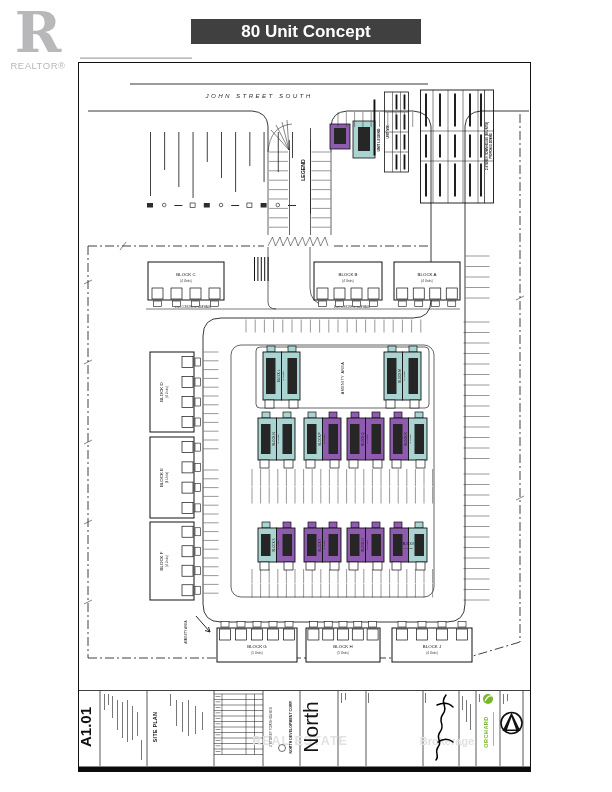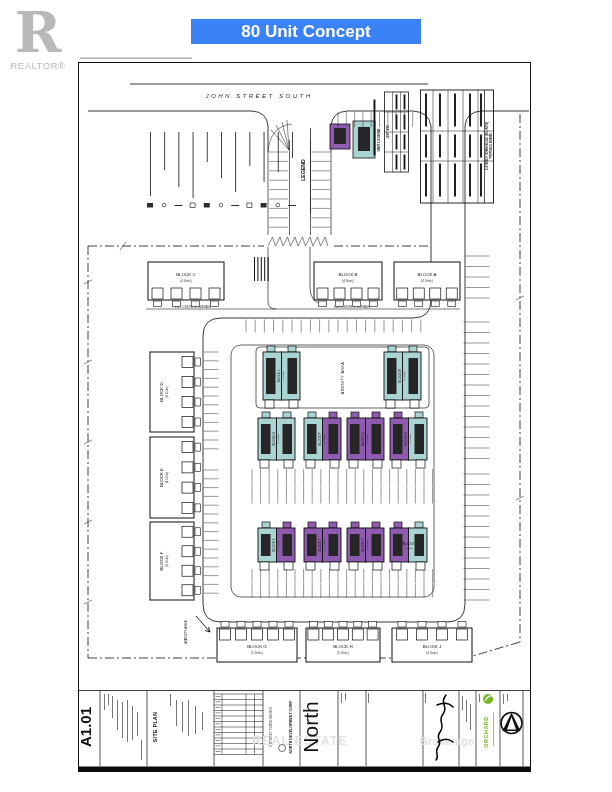--- a/index.html
+++ b/index.html
@@ -1,18 +1,18 @@
 <!DOCTYPE html>
 <html><head>
 <meta charset="utf-8">
 <style>
   html,body{margin:0;padding:0;background:#ffffff;}
   #page{position:relative;width:612px;height:792px;background:#fff;
         font-family:"Liberation Sans",sans-serif;overflow:hidden;}
-  .bar{position:absolute;background:#3b82f6;color:#fff;text-align:center;font-weight:bold;
+  .bar{position:absolute;background:#404040;color:#fff;text-align:center;font-weight:bold;
        font-family:"Liberation Sans",sans-serif;}
   #title-bar{left:191px;top:19px;width:230px;height:25px;font-size:17px;line-height:25px;}
   #subtitle-bar{left:181px;top:45px;width:256px;height:12px;font-size:8px;line-height:12px;}
   #realtor{position:absolute;left:8px;top:4px;width:60px;text-align:center;color:#b8b8ba;}
   #realtor .r{font-family:"DejaVu Serif",serif;font-weight:bold;font-size:56px;line-height:56px;}
   #realtor .cap{font-size:9.5px;letter-spacing:.5px;}
   svg{position:absolute;left:0;top:0;}
   text{font-family:"Liberation Sans",sans-serif;}
 </style>
 </head>

